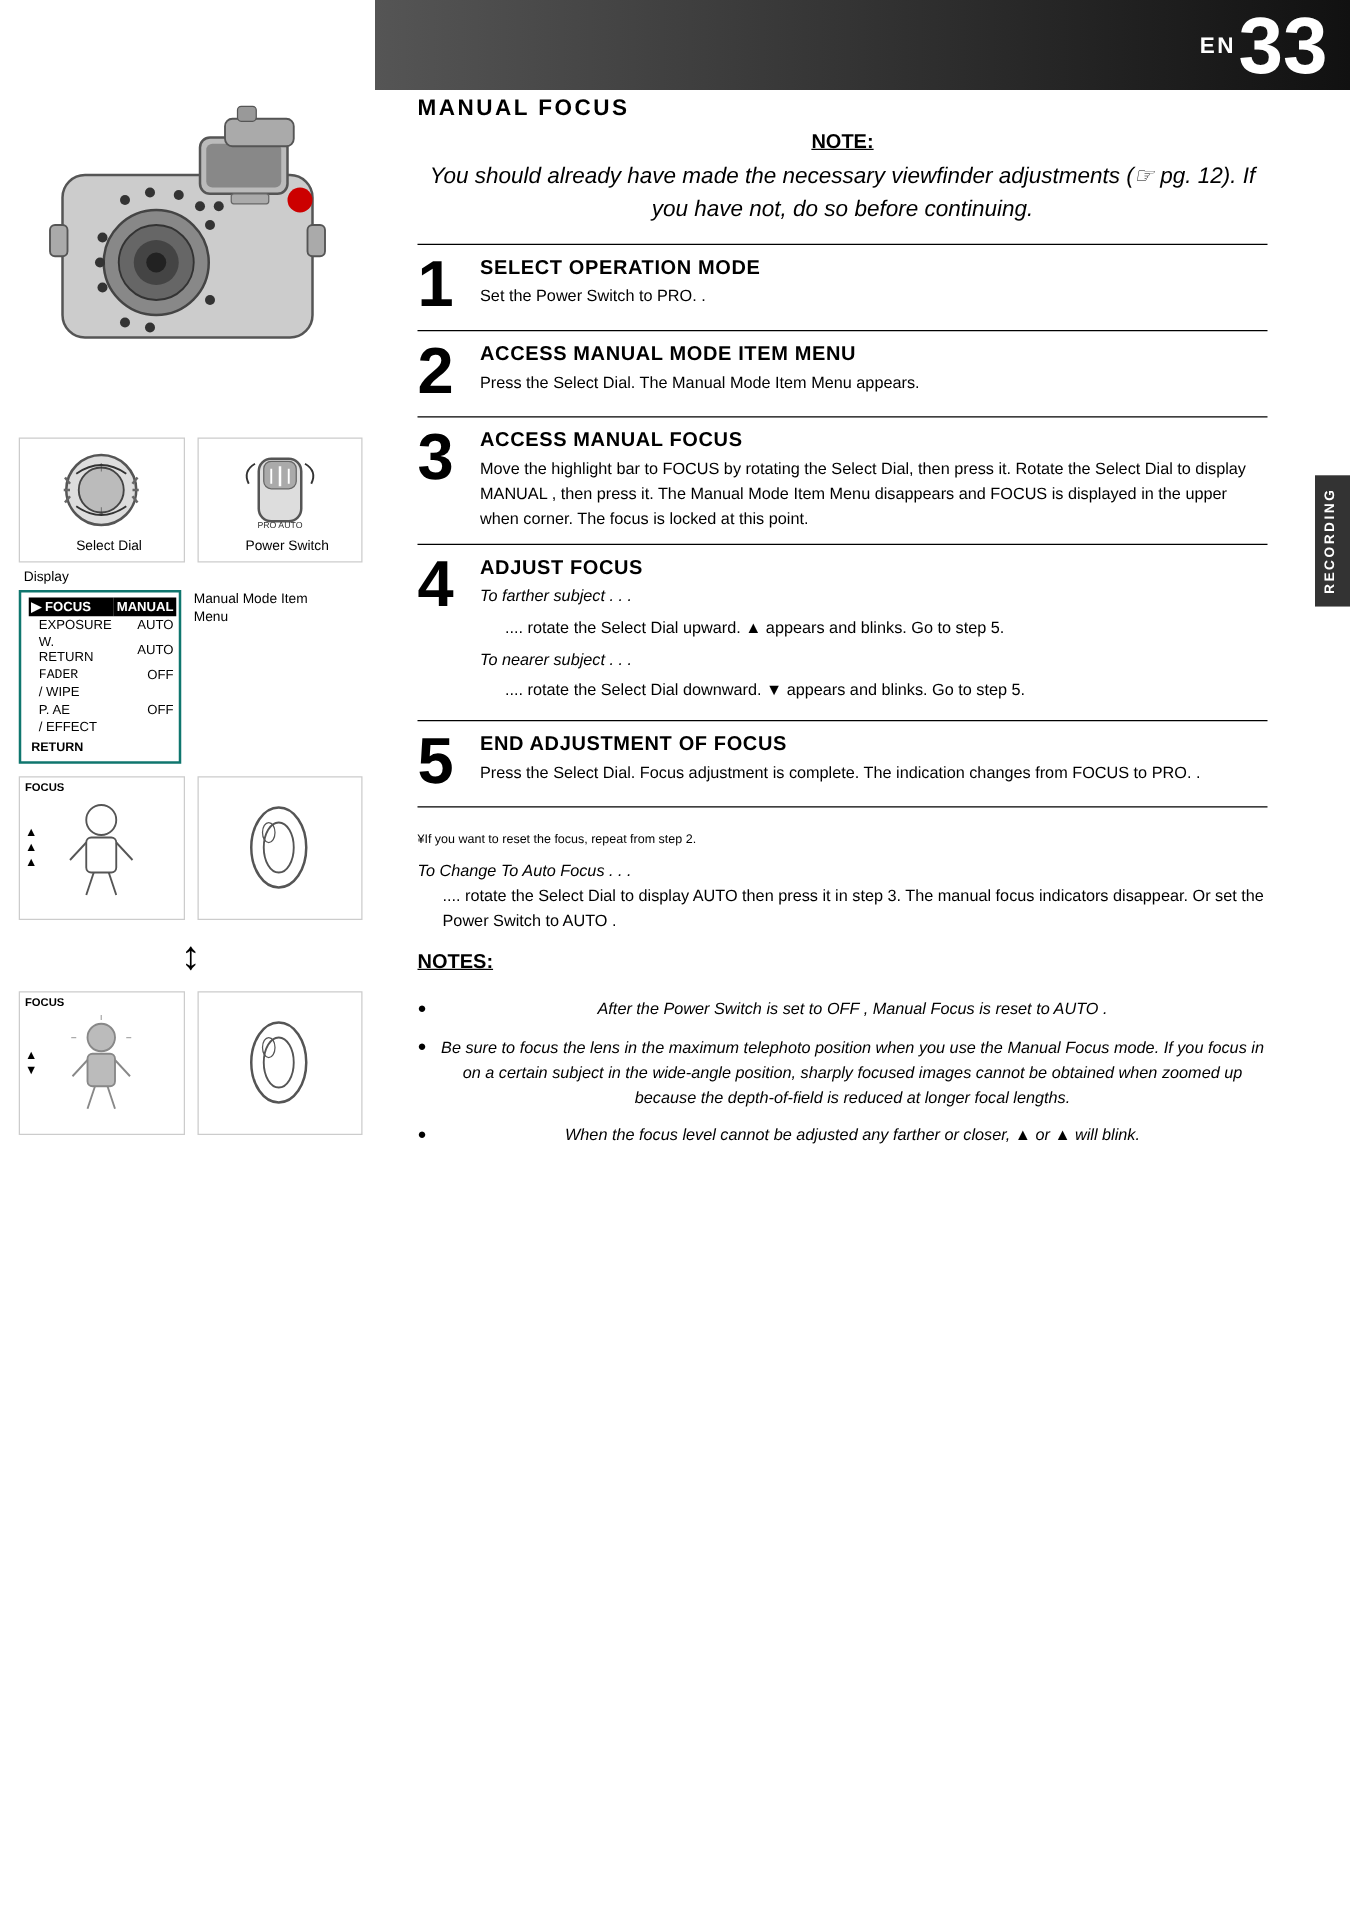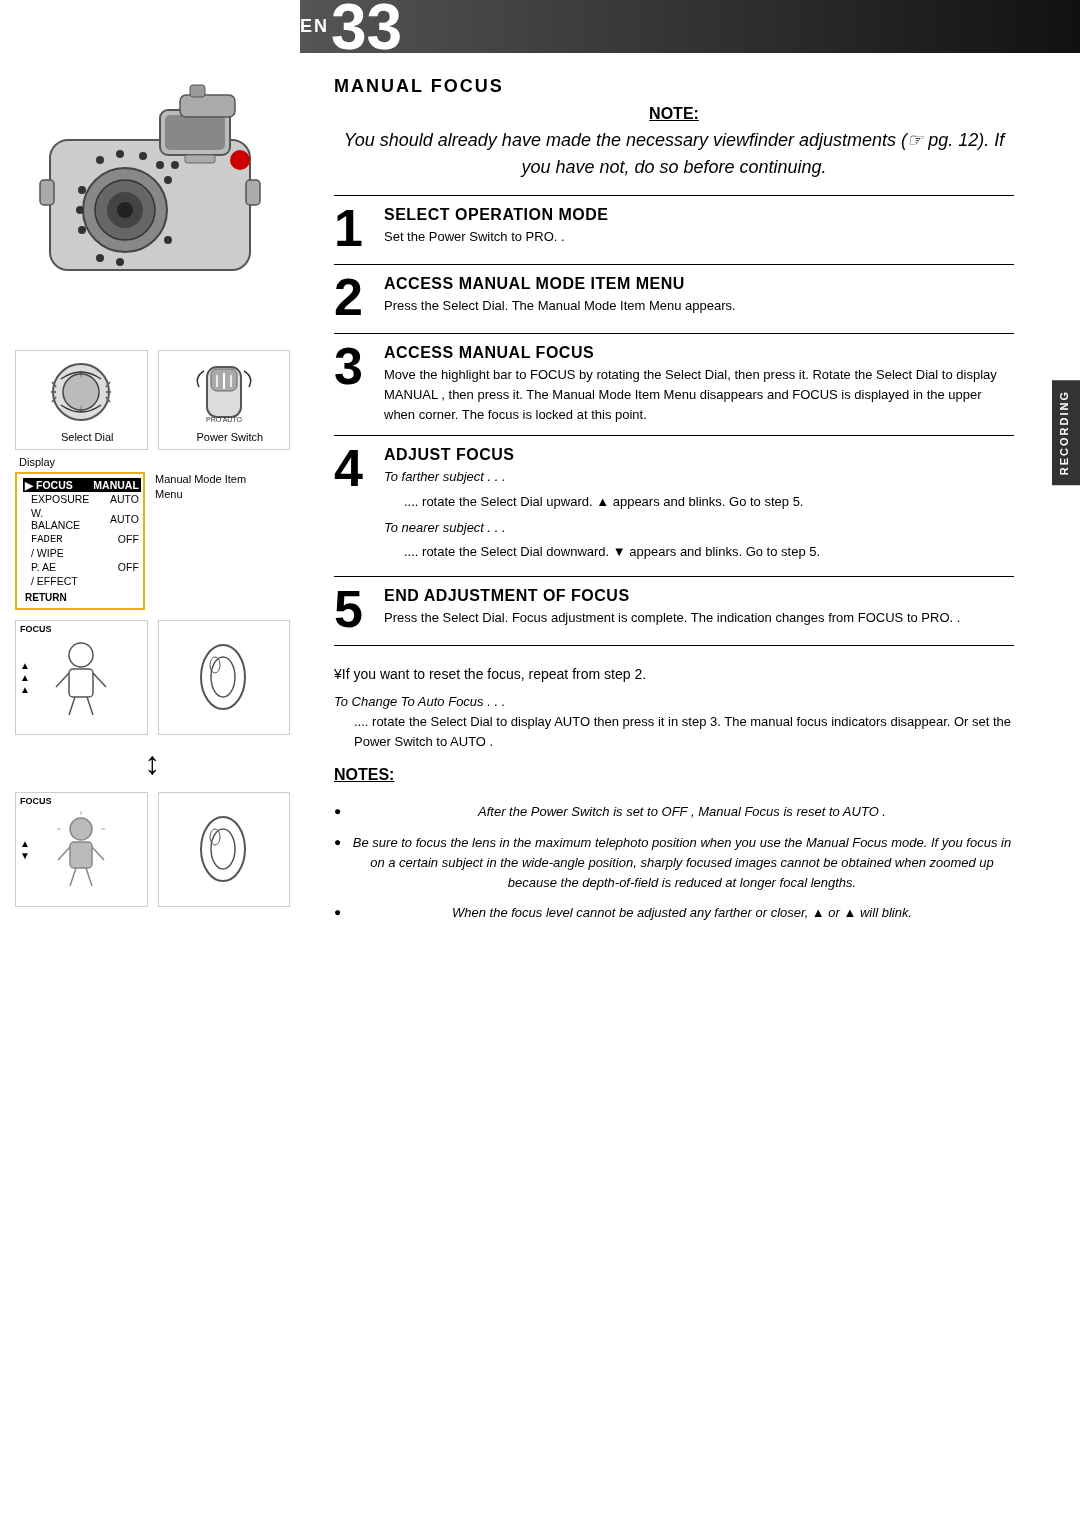--- a/index.html
+++ b/index.html
@@ -11,24 +11,25 @@
       font-size: 14px;
       color: #000;
       position: relative;
     }
 
     
     .header-bar {
       position: absolute;
       top: 0; right: 0;
       width: 780px;
-      height: 53px;
+      height: 72px;
       background: linear-gradient(to right, #555 0%, #111 100%);
       display: flex;
       align-items: center;
+      justify-content: flex-end;
       padding-right: 18px;
     }
     .header-bar .en-label {
       color: #fff;
       font-size: 18px;
       font-weight: bold;
       letter-spacing: 2px;
     }
     .header-bar .page-num {
       color: #fff;
@@ -85,21 +86,21 @@
     }
 
     
     .menu-table-container {
       display: flex;
       gap: 10px;
       margin-bottom: 10px;
       align-items: flex-start;
     }
     .menu-table {
-      border: 2px solid #eab308;
+      border: 2px solid #0f766e;
       width: 130px;
       padding: 4px 6px;
       font-size: 11px;
     }
     .menu-table table { width: 100%; border-collapse: collapse; }
     .menu-table td { padding: 1px 2px; font-size: 10.5px; }
     .menu-table .highlight { background: #000; color: #fff; font-weight: bold; }
     .menu-table .val { text-align: right; }
     .menu-table .bold-text { font-weight: bold; }
 
@@ -268,21 +269,21 @@
     .sub-item {
       font-size: 13px;
       line-height: 1.55;
       margin-bottom: 4px;
     }
     .indent { padding-left: 20px; }
     .italic { font-style: italic; }
 
     
     .yen-note {
-      font-size: 14px;
+      font-size: 10px;
       margin-bottom: 10px;
       margin-top: 20px;
     }
 
     
     .change-focus {
       font-size: 13px;
       margin-bottom: 12px;
       line-height: 1.55;
     }
@@ -391,21 +392,21 @@
         <tbody>
             <tr>
           <td class="highlight bold-text">▶ FOCUS</td>
           <td class="highlight val bold-text">MANUAL</td>
         </tr>
         <tr>
           <td style="padding-left:8px;">EXPOSURE</td>
           <td class="val">AUTO</td>
         </tr>
         <tr>
-          <td style="padding-left:8px;">W. BALANCE</td>
+          <td style="padding-left:8px;">W. RETURN</td>
           <td class="val">AUTO</td>
         </tr>
         <tr>
           <td style="padding-left:8px;font-family:Liberation Mono, monospace;">FADER</td>
           <td class="val">OFF</td>
         </tr>
         <tr>
           <td style="padding-left:8px;">/ WIPE</td>
           <td class="val"></td>
         </tr>

